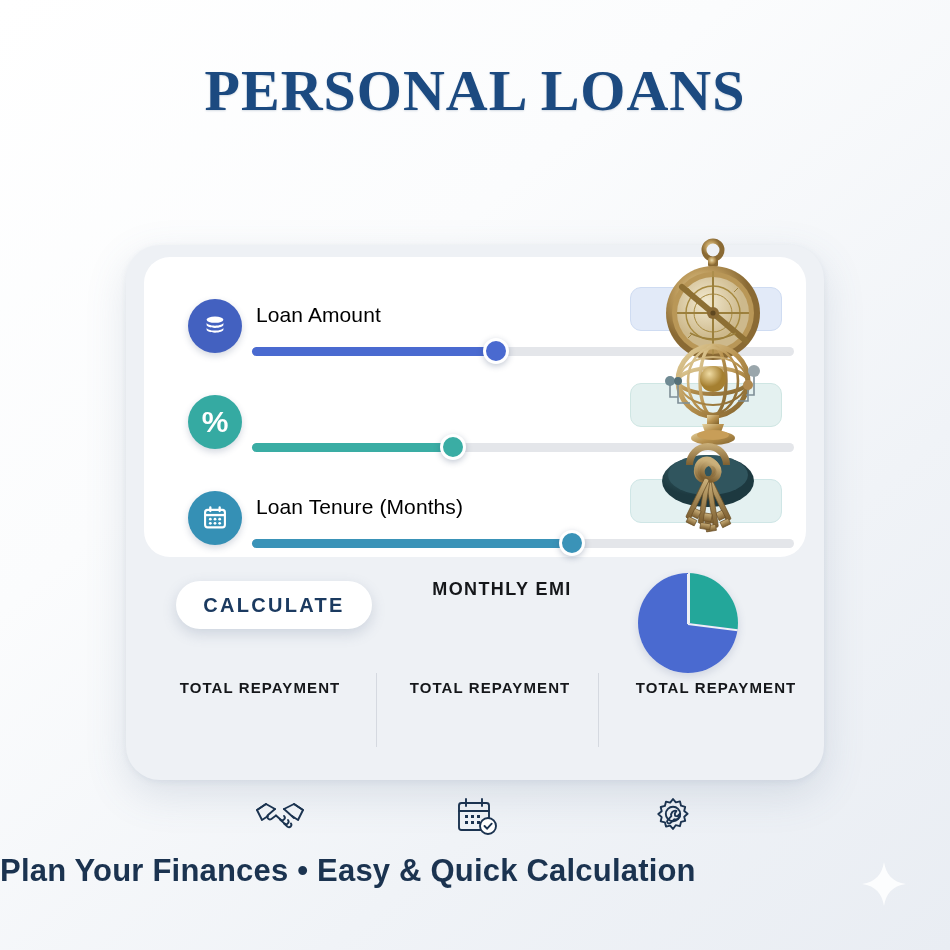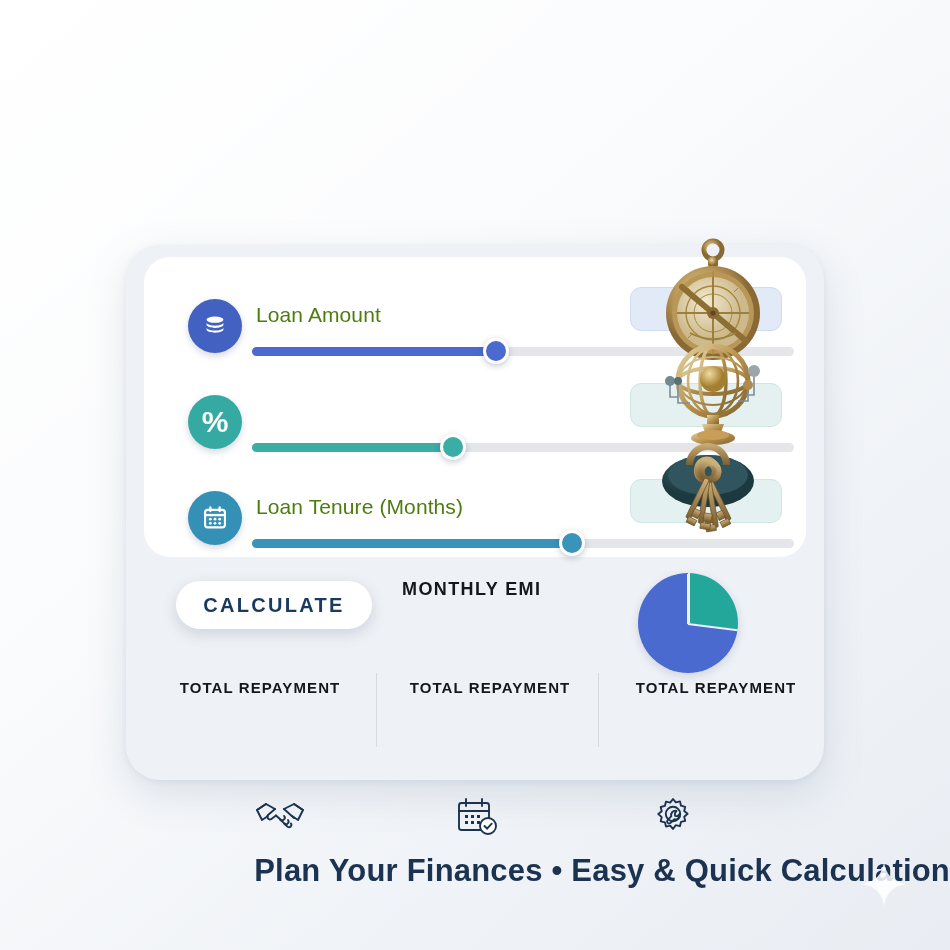--- a/index.html
+++ b/index.html
@@ -55,21 +55,21 @@
   }
   .row-icon svg { display:block; }
   .row-icon .pct {
     color:#fff; font-size:30px; font-weight:700;
     font-family:"Liberation Sans", sans-serif;
     line-height:1;
   }
 
   .row-label {
     position:absolute; left:112px; top:14px;
-    font-size:21px; font-weight:500; color:#4d7c0f;
+    font-size:21px; font-weight:500; color:#000000;
     letter-spacing:.1px;
   }
 
   .slider { position:absolute; left:108px; top:56px; width:542px; height:12px; }
   .track {
     position:absolute; left:0; top:2px; width:100%; height:9px;
     background:#e4e6ea; border-radius:6px;
   }
   .fill { position:absolute; left:0; top:2px; height:9px; border-radius:6px; }
   .thumb {
@@ -103,21 +103,21 @@
     background:#fff; border:none; border-radius:30px;
     color:#1b3a60; font-size:20px; font-weight:700;
     letter-spacing:2.3px;
     font-family:"Liberation Sans", sans-serif;
     box-shadow:0 5px 14px rgba(90,110,140,.22);
     cursor:pointer;
   }
 
   .emi-label {
     position:absolute; left:276px; top:22px;
-    width:200px; 
+    width:200px; text-align:center;
     font-size:18px; font-weight:600; color:#15171a;
     letter-spacing:1.4px;
   }
 
   .pie {
     position:absolute; left:512px; top:16px;
     width:100px; height:100px; border-radius:50%;
     background:conic-gradient(#23a79a 0deg 95deg, #4a6ad0 95deg 360deg);
     box-shadow:0 3px 9px rgba(60,80,130,.18);
   }
@@ -144,36 +144,37 @@
   .stat.s2 { left:262px; width:204px; }
   .stat.s3 { left:482px; width:216px; }
   .divider {
     position:absolute; top:-6px; width:1px; height:74px;
     background:#d5d9e0;
   }
   .divider.d1 { left:250px; }
   .divider.d2 { left:472px; }
 
   
-  .footer { position:absolute; left:0; top:795px; width:950px; text-align:right; }
+  .footer { position:absolute; left:0; top:795px; width:950px; text-align:left; }
   .footer-icons {
     display:flex; justify-content:center; gap:148px; margin-bottom:14px;
   }
   .footer-icons svg { display:block; }
   .footer-text {
     font-size:31px; font-weight:600; color:#1b3350;
     letter-spacing:.2px;
   }
 
   .sparkle { position:absolute; right:42px; bottom:42px; width:48px; height:48px; }
 </style>
 </head>
 <body>
 
 <div class="title-block">
+  <div class="title-line l1">PERSONAL LOANS</div>
 </div>
 
 <div class="card-shell">
 
   <div class="card-inner">
 
     <div class="value-box vb1"></div>
     <div class="value-box vb2"></div>
     <div class="value-box vb3"></div>
 

